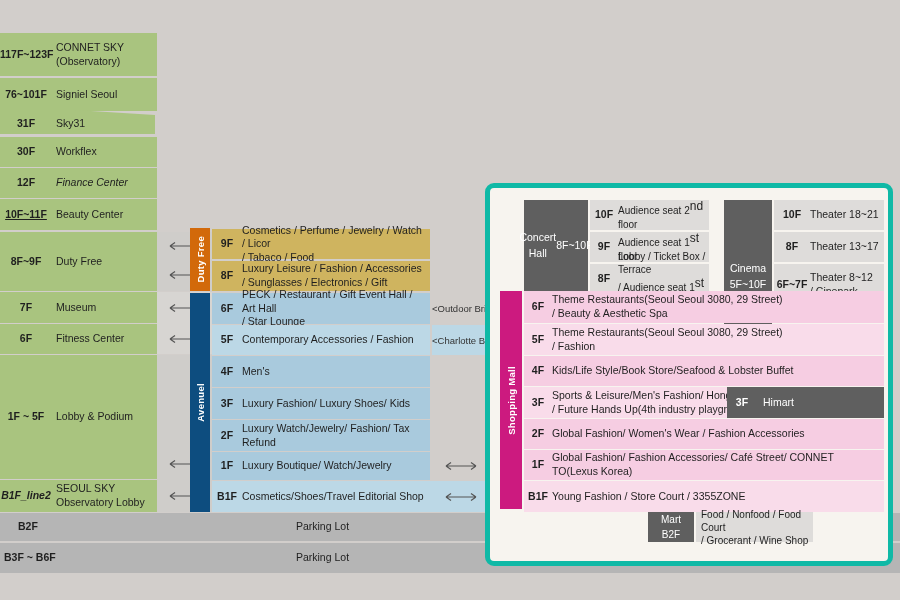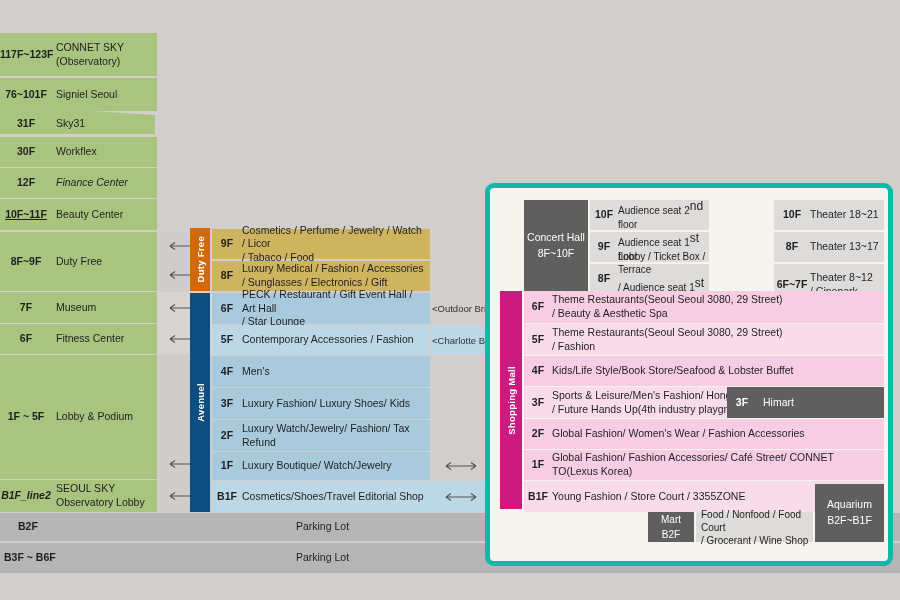--- a/index.html
+++ b/index.html
@@ -188,21 +188,21 @@
   <div class="abs gold row" style="left:212px;top:229px;width:218px;height:30px;">
     <div class="fl" style="width:30px;">9F</div>
     <div class="tx" style="padding-right:4px;">
       <div>Cosmetics / Perfume / Jewelry / Watch / Licor</div>
       <div>/ Tabaco / Food</div>
     </div>
   </div>
   <div class="abs gold row" style="left:212px;top:261px;width:218px;height:30px;">
     <div class="fl" style="width:30px;">8F</div>
     <div class="tx" style="padding-right:4px;">
-      <div>Luxury Medical / Fashion / Accessories</div>
+      <div>Luxury Leisure / Fashion / Accessories</div>
       <div>/ Sunglasses / Electronics / Gift</div>
     </div>
   </div>
 
   <div class="abs navy vert" style="left:190px;top:293px;width:20px;height:219px;">
     <span>Avenuel</span>
   </div>
 
   <div class="abs blue row" style="left:212px;top:293px;width:218px;height:31px;">
     <div class="fl" style="width:30px;">6F</div>
@@ -250,21 +250,21 @@
     <div class="tx" style="padding-right:4px;">Cosmetics/Shoes/Travel Editorial Shop</div>
   </div>
   <div class="abs blue-lt arrow" style="left:430px;top:481px;width:62px;height:31px;">
     <svg width="34" height="10" viewBox="0 0 34 10">
         <path d="M2 5 L32 5 M2 5 L7 1.5 M2 5 L7 8.5 M32 5 L27 1.5 M32 5 L27 8.5" stroke="#555" stroke-width="1.2" fill="none"></path>
       </svg>
   </div>
 
   <div class="abs hl" style="left:485px;top:183px;width:408px;height:383px;"></div>
 
-  <div class="abs dark ctr" style="left:524px;top:200px;width:64px;height:92px;flex-direction:column;align-items:center;">
+  <div class="abs dark ctr" style="left:524px;top:200px;width:64px;height:92px;flex-direction:row;align-items:center;">
     <div>Concert Hall</div>
     <div>8F~10F</div>
   </div>
 
   <div class="abs grey-row row" style="left:590px;top:200px;width:119px;height:30px;">
     <div class="fl" style="width:28px;">10F</div>
     <div class="tx" style="font-size:10px;">
       <span>Audience seat 2</span><span class="sup">nd</span><span> floor</span>
     </div>
   </div>
@@ -275,20 +275,24 @@
     </div>
   </div>
   <div class="abs grey-row row" style="left:590px;top:264px;width:119px;height:30px;">
     <div class="fl" style="width:28px;">8F</div>
     <div class="tx" style="font-size:10px;">
       <div>Lobby / Ticket Box / Terrace</div>
       <div>/ Audience seat 1<span class="sup">st</span> floor</div>
     </div>
   </div>
 
+  <div class="abs dark ctr" style="left:724px;top:200px;width:48px;height:154px;flex-direction:column;">
+    <div>Cinema</div>
+    <div>5F~10F</div>
+  </div>
 
   <div class="abs grey-row row" style="left:774px;top:200px;width:110px;height:30px;">
     <div class="fl" style="width:36px;">10F</div>
     <div class="tx">Theater 18~21</div>
   </div>
   <div class="abs grey-row row" style="left:774px;top:232px;width:110px;height:30px;">
     <div class="fl" style="width:36px;">8F</div>
     <div class="tx">Theater 13~17</div>
   </div>
   <div class="abs grey-row row" style="left:774px;top:264px;width:110px;height:42px;">
@@ -344,24 +348,20 @@
   </div>
   <div class="abs pink row" style="left:524px;top:450px;width:360px;height:30px;">
     <div class="fl" style="width:28px;">1F</div>
     <div class="tx" style="padding-right:4px;">Global Fashion/ Fashion Accessories/ Café Street/ CONNET TO(Lexus Korea)</div>
   </div>
   <div class="abs pink-lt row" style="left:524px;top:481px;width:360px;height:31px;">
     <div class="fl" style="width:28px;">B1F</div>
     <div class="tx" style="padding-right:4px;">Young Fashion / Store Court / 3355ZONE</div>
   </div>
 
-  <div class="abs dark ctr" style="left:815px;top:484px;width:69px;height:58px;flex-direction:column;">
-    <div>Aquarium</div>
-    <div>B2F~B1F</div>
-  </div>
 
   <div class="abs dark ctr" style="left:648px;top:512px;width:46px;height:30px;flex-direction:column;font-size:10px;">
     <div>Mart</div>
     <div>B2F</div>
   </div>
   <div class="abs grey-row row" style="left:696px;top:512px;width:117px;height:30px;">
     <div class="tx" style="padding-left:5px;font-size:10px;">
       <div>Food / Nonfood / Food Court</div>
       <div>/ Grocerant / Wine Shop</div>
     </div>

